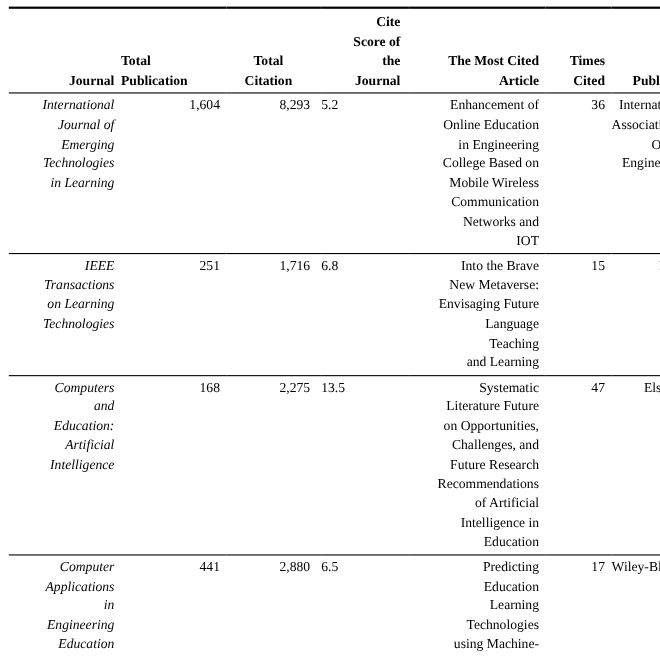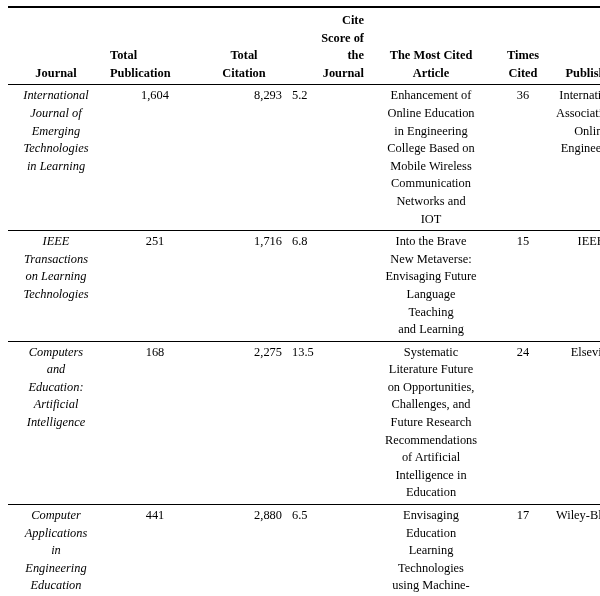--- a/index.html
+++ b/index.html
@@ -34,21 +34,21 @@
 
   
   table.journal-table thead tr.head-row > th {
     border-top: 2.2px solid #000;
   }
 
   th, td {
     padding: 0;
     margin: 0;
     vertical-align: bottom;
-    text-align: center;
+    text-align: right;
     font-weight: normal;
     line-height: 17.6px;
   }
 
   thead th {
     font-weight: bold;
     padding-top: 4px;
     padding-bottom: 2px;
     vertical-align: bottom;
     border-bottom: 1.1px solid #000;
@@ -217,21 +217,21 @@
             <span class="cellline">Literature Future</span>
             <span class="cellline">on Opportunities,</span>
             <span class="cellline">Challenges, and</span>
             <span class="cellline">Future Research</span>
             <span class="cellline">Recommendations</span>
             <span class="cellline">of Artificial</span>
             <span class="cellline">Intelligence in</span>
             <span class="cellline">Education</span>
           </td>
           <td class="col-times">
-            <span class="cellline">24</span>
+            <span class="cellline">47</span>
           </td>
           <td class="col-publisher">
             <span class="cellline">Elsevier</span>
           </td>
         </tr>
         <tr class="data-row last-row" style="height: 159px;">
           <td class="col-journal">
             <span class="cellline">Computer</span>
             <span class="cellline">Applications</span>
             <span class="cellline">in</span>
@@ -241,21 +241,21 @@
           <td class="col-pub">
             <span class="cellline">441</span>
           </td>
           <td class="col-cit">
             <span class="cellline">2,880</span>
           </td>
           <td class="col-score">
             <span class="cellline">6.5</span>
           </td>
           <td class="col-article">
-            <span class="cellline">Envisaging</span>
+            <span class="cellline">Predicting</span>
             <span class="cellline">Education</span>
             <span class="cellline">Learning</span>
             <span class="cellline">Technologies</span>
             <span class="cellline">using Machine-</span>
             <span class="cellline">Learning</span>
           </td>
           <td class="col-times">
             <span class="cellline">17</span>
           </td>
           <td class="col-publisher">

